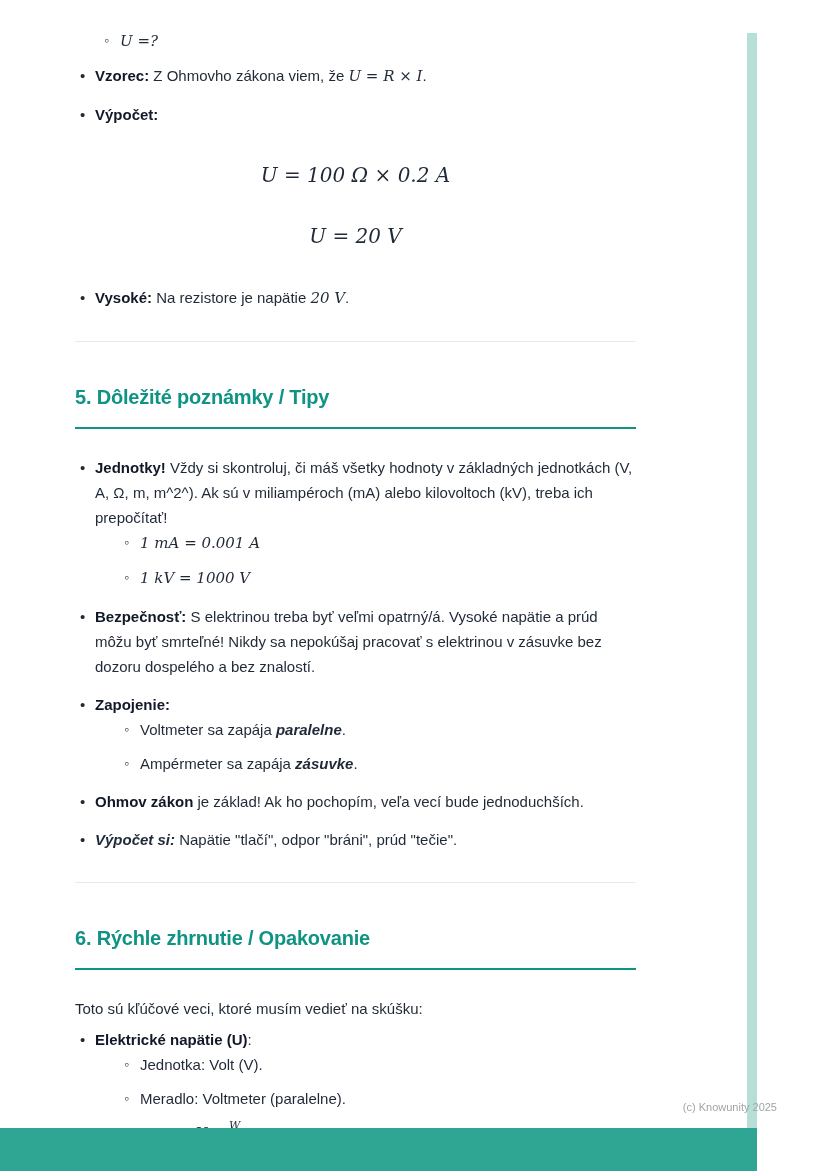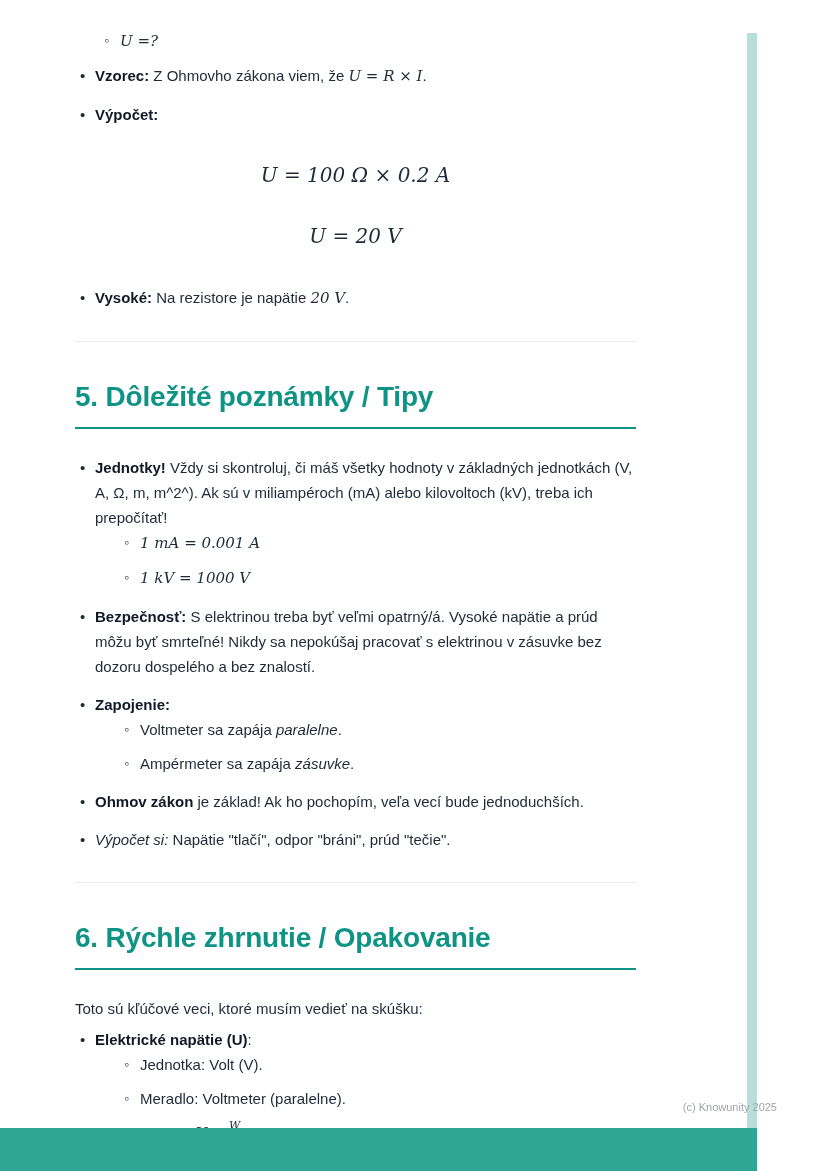--- a/index.html
+++ b/index.html
@@ -21,37 +21,37 @@
   }
   ul.list, ul.sublist { list-style: none; margin: 0; padding: 0; }
   .li, .sub { position: relative; margin-bottom: 13px; }
   .li { padding-left: 20px; }
   .sub { padding-left: 45px; margin-bottom: 9px; }
   .marker { position: absolute; left: 5px; top: 0; color: #1f2937; }
   .sub .marker { left: 29px; font-size: 14px; }
   .sublist { margin-top: 10px; }
   .top-sublist { margin: 10px 0 26px; }
   b.lbl { font-weight: bold; color: #111827; }
-  .ital { font-style: italic; }
+  .ital { font-style: italic; font-weight: bold; }
   .math {
     font-family: "DejaVu Serif", "Liberation Serif", serif;
     font-style: italic;
   }
   .equation {
     text-align: center;
     margin: 36px 0;
     font-size: 20px;
   }
   hr.divider {
     border: 0;
     border-top: 1px solid #e8eaed;
     margin: 30px 0 0 0;
   }
   h2.section-title {
-    font-size: 28px;
+    font-size: 20px;
     line-height: 34px;
     font-weight: bold;
     color: #0e9384;
     border-bottom: 2px solid #0e9384;
     padding-bottom: 13px;
     margin: 38px 0 26px 0;
     letter-spacing: -0.2px;
   }
   p.intro { margin: 0 0 6px 0; }
   .frac {

